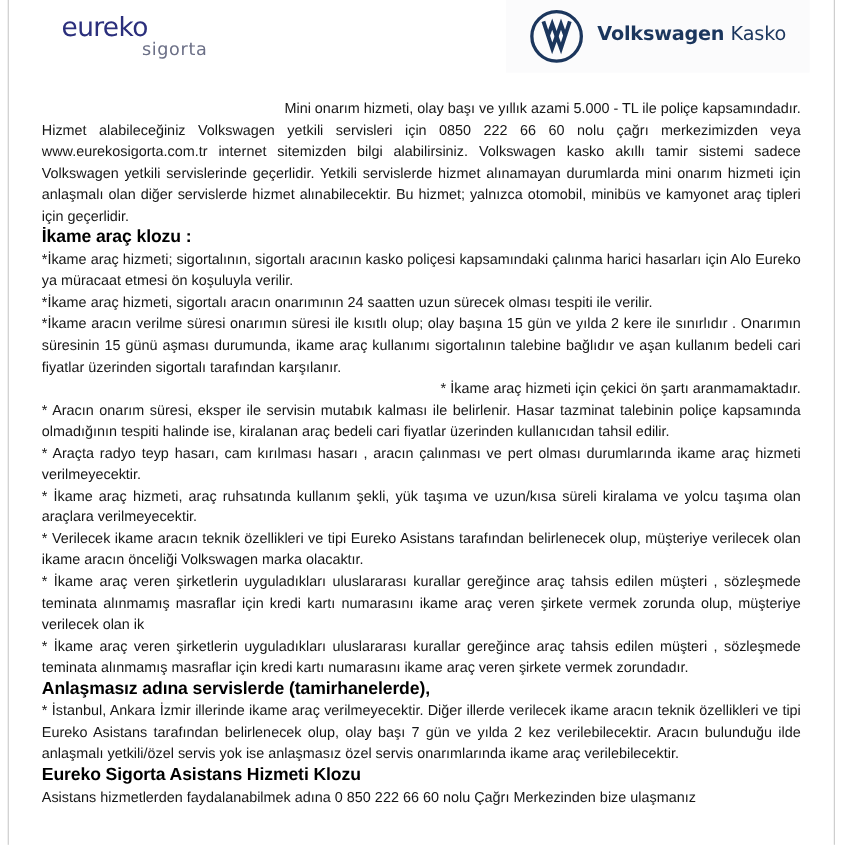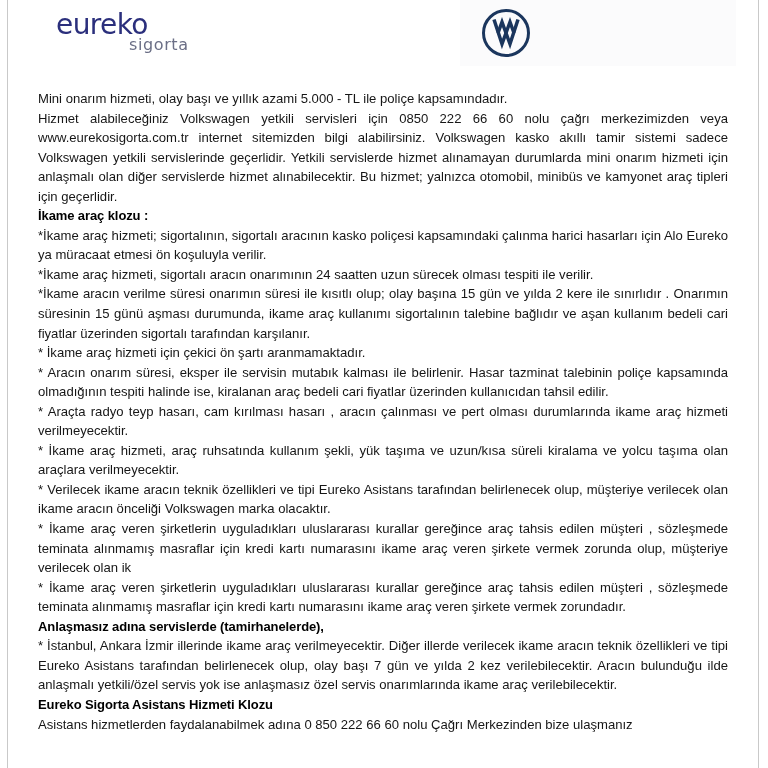--- a/index.html
+++ b/index.html
@@ -57,21 +57,21 @@
     left: 42px;
     top: 8px;
     width: 200px;
     height: 50px;
   }
   .eureko-wordmark {
     position: absolute;
     left: 6px;
     top: 0px;
     font-family: "DejaVu Sans", sans-serif;
-    font-size: 28px;
+    font-size: 24px;
     font-weight: 400;
     letter-spacing: -0.6px;
     color: #2b2f7c;
     line-height: 34px;
   }
   .eureko-sub {
     position: absolute;
     left: 79px;
     top: 31px;
     font-family: "DejaVu Sans", sans-serif;
@@ -122,29 +122,29 @@
     margin: 0;
     font-size: 13.1px;
     line-height: 19.55px;
     text-align: justify;
     text-justify: inter-word;
     color: #161616;
     word-spacing: 0;
   }
   .heading {
     margin: 0;
-    font-size: 13px;
+    font-size: 16px;
     line-height: 19.55px;
     font-weight: 700;
     text-align: left;
     color: #000000;
     letter-spacing: -0.1px;
   }
   
-  .para.short { text-align: left; }
+  .para.short { text-align: right; }
 </style>
 </head>
 <body>
 
 <div class="page">
 
   <div class="page-edge-left"></div>
   <div class="page-edge-right"></div>
 
   <div class="header">
@@ -156,20 +156,23 @@
 
     <div class="vw-band">
       <svg class="vw-mark" viewBox="0 0 100 100">
         <circle cx="50" cy="50" r="45" fill="none" stroke="#1b365d" stroke-width="6"></circle>
         <g fill="none" stroke="#1b365d" stroke-width="7" stroke-linecap="butt" stroke-linejoin="miter">
           <path d="M 26 23 L 42 72 L 50 50 L 58 72 L 74 23"></path>
           <path d="M 50 50 L 42 28 L 34 50"></path>
           <path d="M 50 50 L 58 28 L 66 50"></path>
         </g>
       </svg>
+      <div class="vw-text">
+        <span class="vw-bold">Volkswagen</span><span>&nbsp;</span><span class="vw-light">Kasko</span>
+      </div>
     </div>
 
   </div>
 
   <div class="body-copy" id="body-copy">
       <p class="para short">Mini onarım hizmeti, olay başı ve yıllık azami 5.000 - TL ile poliçe kapsamındadır.</p>
       <p class="para">Hizmet alabileceğiniz Volkswagen yetkili servisleri için 0850 222 66 60 nolu çağrı merkezimizden veya www.eurekosigorta.com.tr internet sitemizden bilgi alabilirsiniz. Volkswagen kasko akıllı tamir sistemi sadece Volkswagen yetkili servislerinde geçerlidir. Yetkili servislerde hizmet alınamayan durumlarda mini onarım hizmeti için anlaşmalı olan diğer servislerde hizmet alınabilecektir. Bu hizmet; yalnızca otomobil, minibüs ve kamyonet araç tipleri için geçerlidir.</p>
       <p class="heading">İkame araç klozu :</p>
       <p class="para">*İkame araç hizmeti; sigortalının, sigortalı aracının kasko poliçesi kapsamındaki çalınma harici hasarları için Alo Eureko ya müracaat etmesi ön koşuluyla verilir.</p>
       <p class="para">*İkame araç hizmeti, sigortalı aracın onarımının 24 saatten uzun sürecek olması tespiti ile verilir.</p>

